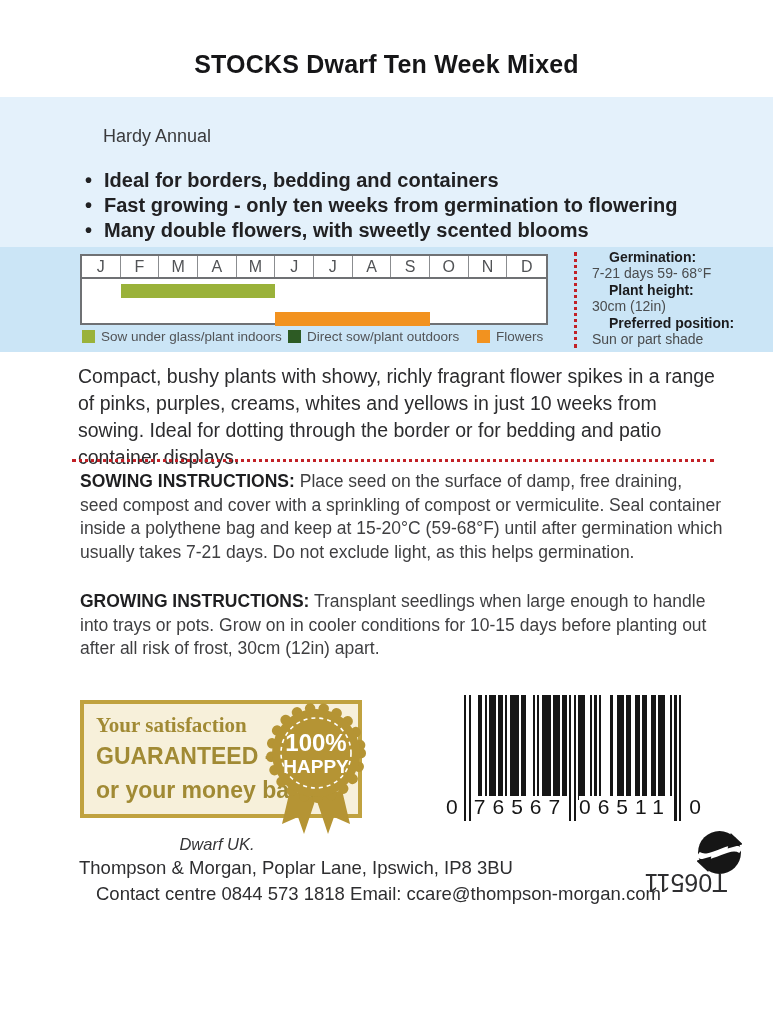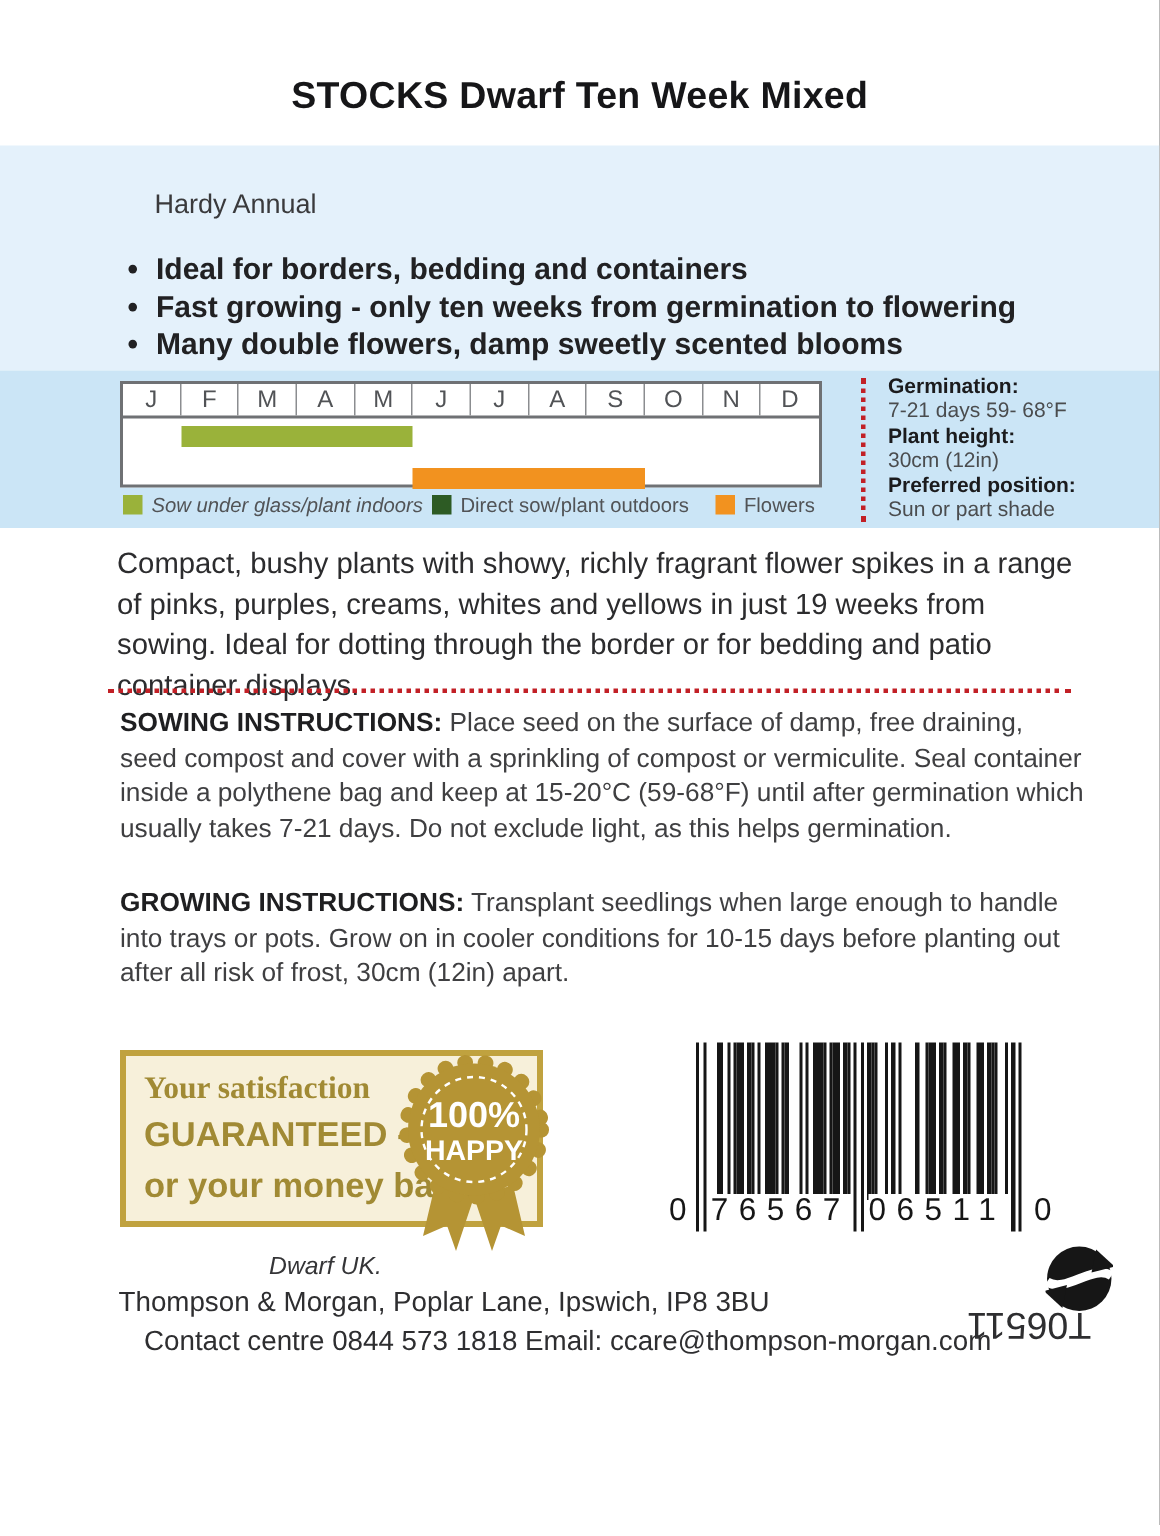--- a/index.html
+++ b/index.html
@@ -24,21 +24,21 @@
   .cal-head{display:grid; grid-template-columns:repeat(12,1fr); height:21px; border-bottom:2px solid #6f7174;}
   .cal-month{font-size:16px; color:#515356; text-align:center; line-height:21px; border-right:1px solid #8b8d90;}
   .cal-month:last-child{border-right:none;}
   .cal-body{position:relative; height:44px;}
   .cal-bar{position:absolute; height:14px;}
   .cal-legend{position:absolute; left:80px; top:82px; width:640px; height:16px;}
   .leg-item{position:absolute; top:0; display:flex; align-items:center; font-size:13.5px; color:#515356; white-space:nowrap;}
   .leg-sq{display:inline-block; width:13px; height:13px; margin-right:6px;}
   .vdots{position:absolute; left:574px; top:5px; height:96px; width:0; border-left:3px dotted #c22026;}
   .facts{position:absolute; left:592px; top:2px; width:176px;}
-  .fact-label{font-size:14px; font-weight:bold; color:#1b1b1d; line-height:16px;}
+  .fact-label{font-size:14px; font-weight:bold; color:#1b1b1d; line-height:16px;margin-left:17px;}
   .fact-value{font-size:14px; color:#4a4c4e; line-height:16px; margin-bottom:1px;}
   
   .description{position:absolute; left:78px; top:363px; width:640px;
     font-size:19.5px; line-height:27px; color:#2c2c2e;}
   .hr-dots{position:absolute; left:72px; top:459px; width:642px; height:0; border-top:3px dotted #c22026;}
   .para{position:absolute; left:80px; width:644px; font-size:17.5px; line-height:23.5px; color:#3f3f41;}
   .para b{color:#1f1f21;}
   .sowing{top:470px;}
   .growing{top:590px;}
   
@@ -80,21 +80,21 @@
         <li>
           <span class="dot">•</span>
           <span>Ideal for borders, bedding and containers</span>
         </li>
         <li>
           <span class="dot">•</span>
           <span>Fast growing - only ten weeks from germination to flowering</span>
         </li>
         <li>
           <span class="dot">•</span>
-          <span>Many double flowers, damp sweetly scented blooms</span>
+          <span>Many double flowers, with sweetly scented blooms</span>
         </li>
       </ul>
   </div>
 
   <div class="band2">
     <div class="cal-table">
       <div class="cal-head" id="cal-months">
           <div class="cal-month">J</div>
           <div class="cal-month">F</div>
           <div class="cal-month">M</div>
@@ -107,21 +107,21 @@
           <div class="cal-month">O</div>
           <div class="cal-month">N</div>
           <div class="cal-month">D</div>
         </div>
       <div class="cal-body" id="cal-body">
           <div class="cal-bar" style="left: 8.33333%; width: 33.3333%; top: 5px; background: rgb(154, 178, 58);"></div>
           <div class="cal-bar" style="left: 41.6667%; width: 33.3333%; top: 33px; background: rgb(242, 146, 31);"></div>
         </div>
     </div>
     <div class="cal-legend" id="cal-legend">
-        <span class="leg-item" style="left: 2px; font-style: italic;">
+        <span class="leg-item" style="left: 2px;">
           <span class="leg-sq" style="background: rgb(154, 178, 58);"></span>
           <span>Sow under glass/plant indoors</span>
         </span>
         <span class="leg-item" style="left: 208px;">
           <span class="leg-sq" style="background: rgb(45, 91, 36);"></span>
           <span>Direct sow/plant outdoors</span>
         </span>
         <span class="leg-item" style="left: 397px;">
           <span class="leg-sq" style="background: rgb(242, 146, 31);"></span>
           <span>Flowers</span>
@@ -131,21 +131,21 @@
     <div class="facts" id="facts">
         <div class="fact-label">Germination:</div>
         <div class="fact-value">7-21 days 59- 68°F</div>
         <div class="fact-label">Plant height:</div>
         <div class="fact-value">30cm (12in)</div>
         <div class="fact-label">Preferred position:</div>
         <div class="fact-value">Sun or part shade</div>
       </div>
   </div>
 
-  <div class="description">Compact, bushy plants with showy, richly fragrant flower spikes in a range of pinks, purples, creams, whites and yellows in just 19 weeks from sowing. Ideal for dotting through the border or for bedding and patio container displays.</div>
+  <div class="description">Compact, bushy plants with showy, richly fragrant flower spikes in a range of pinks, purples, creams, whites and yellows in just 10 weeks from sowing. Ideal for dotting through the border or for bedding and patio container displays.</div>
 
   <div class="hr-dots"></div>
 
   <div class="para sowing"><b>SOWING INSTRUCTIONS:</b><span> Place seed on the surface of damp, free draining, seed compost and cover with a sprinkling of compost or vermiculite. Seal container inside a polythene bag and keep at 15-20°C (59-68°F) until after germination which usually takes 7-21 days. Do not exclude light, as this helps germination.</span></div>
 
   <div class="para growing"><b>GROWING INSTRUCTIONS:</b><span> Transplant seedlings when large enough to handle into trays or pots. Grow on in cooler conditions for 10-15 days before planting out after all risk of frost, 30cm (12in) apart.</span></div>
 
   <div class="guarantee">
     <div class="g-line g1">Your satisfaction</div>
     <div class="g-line g2">GUARANTEED -</div>

